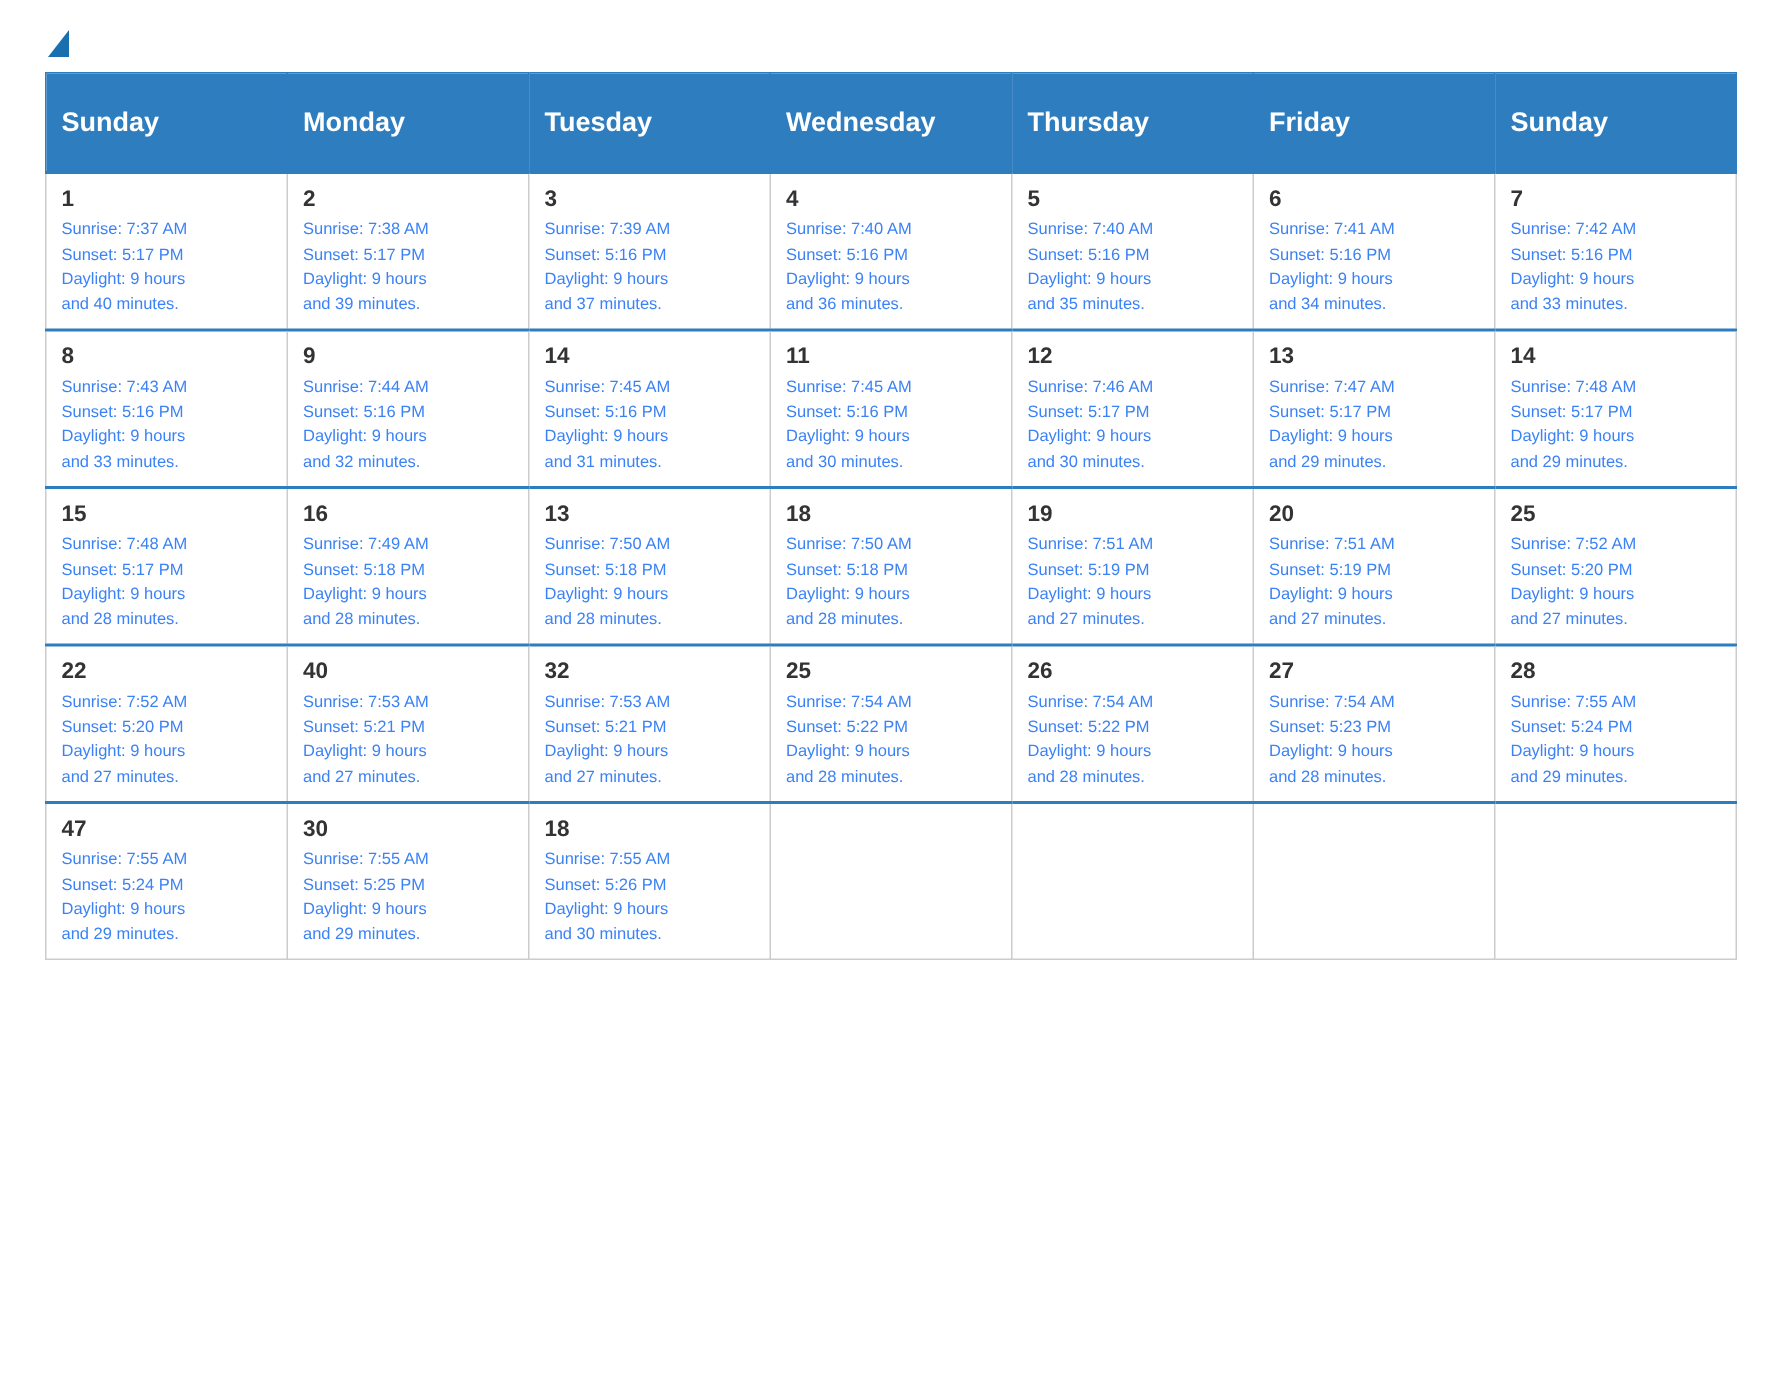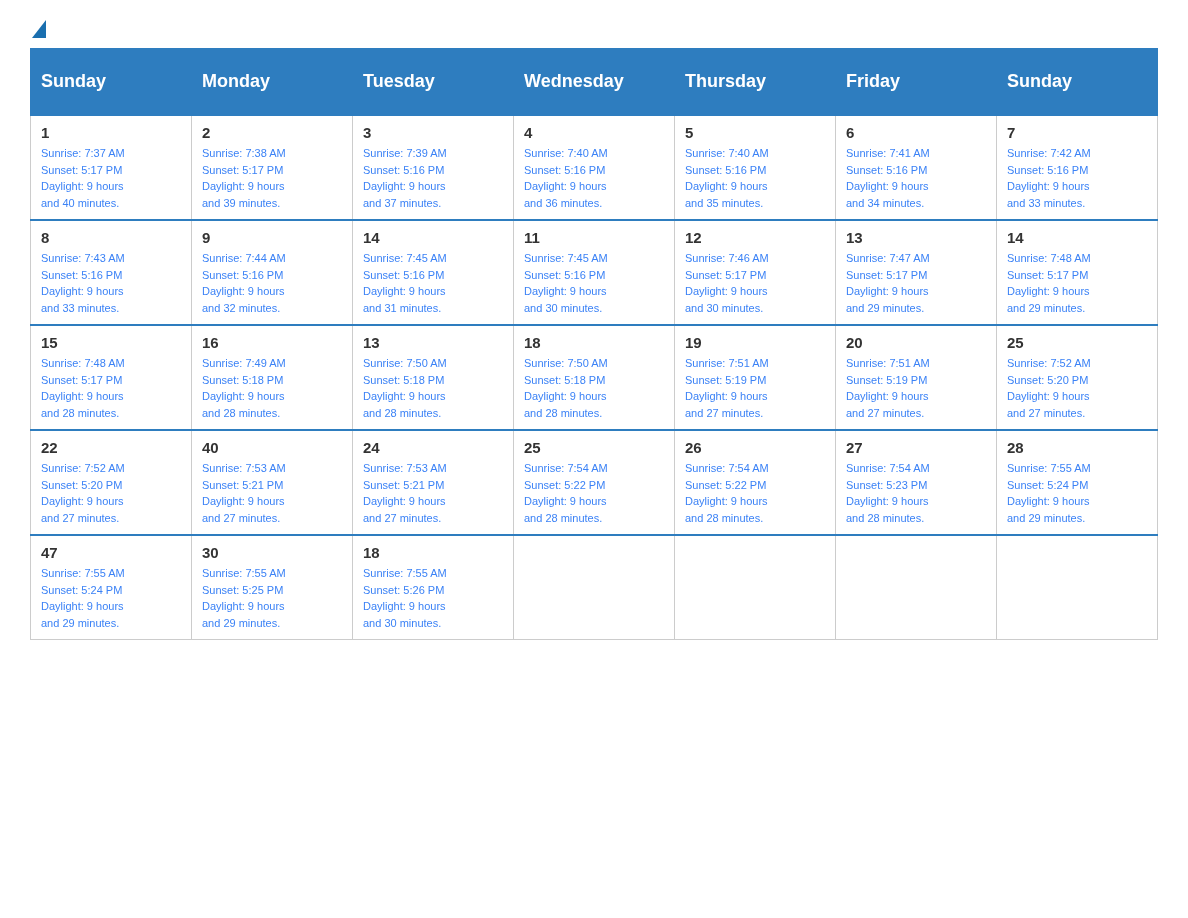--- a/index.html
+++ b/index.html
@@ -219,21 +219,21 @@
       <tr>
         <td>
         <div class="day-number">22</div>
         <div class="day-info">Sunrise: 7:52 AM<br>Sunset: 5:20 PM<br>Daylight: 9 hours<br>and 27 minutes.</div>
         </td>
         <td>
         <div class="day-number">40</div>
         <div class="day-info">Sunrise: 7:53 AM<br>Sunset: 5:21 PM<br>Daylight: 9 hours<br>and 27 minutes.</div>
         </td>
         <td>
-        <div class="day-number">24</div>
+        <div class="day-number">32</div>
         <div class="day-info">Sunrise: 7:53 AM<br>Sunset: 5:21 PM<br>Daylight: 9 hours<br>and 27 minutes.</div>
         </td>
         <td>
         <div class="day-number">25</div>
         <div class="day-info">Sunrise: 7:54 AM<br>Sunset: 5:22 PM<br>Daylight: 9 hours<br>and 28 minutes.</div>
         </td>
         <td>
         <div class="day-number">26</div>
         <div class="day-info">Sunrise: 7:54 AM<br>Sunset: 5:22 PM<br>Daylight: 9 hours<br>and 28 minutes.</div>
         </td>

